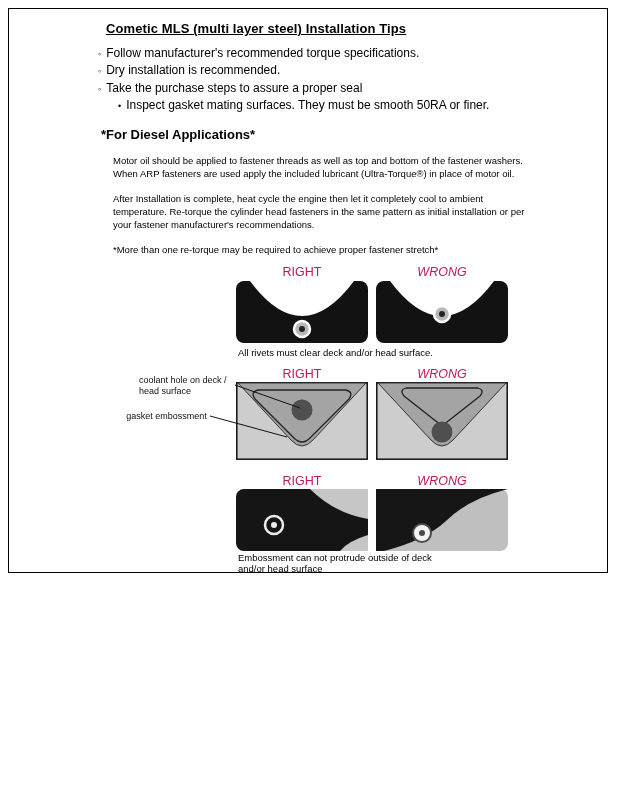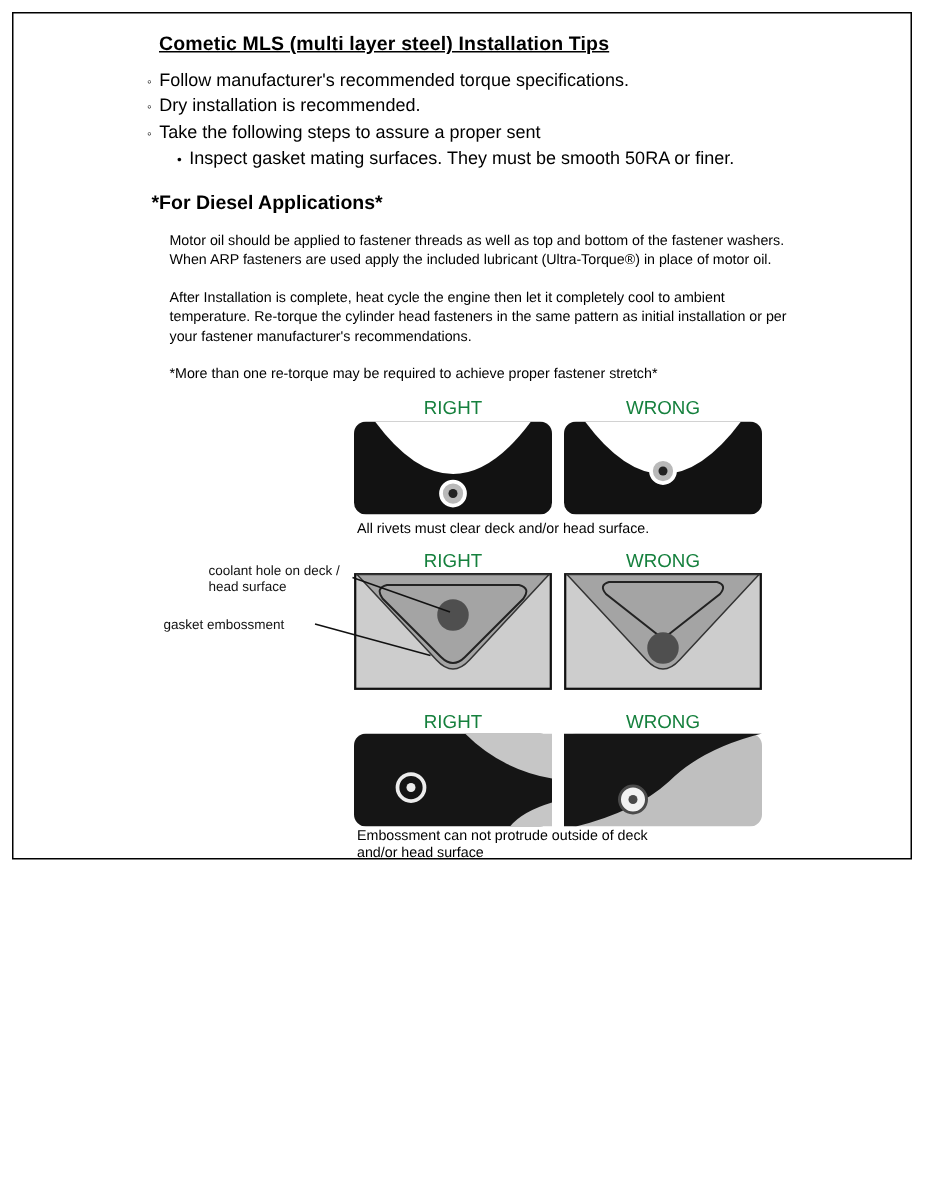--- a/index.html
+++ b/index.html
@@ -20,47 +20,47 @@
   }
   .b1, .b2 { font-size:12px; line-height:1.45; }
   .b1::before { content:"\25E6"; margin-right:5px; font-size:9px; }
   .b2 { margin-left:20px; }
   .b2::before { content:"\2022"; margin-right:5px; font-size:9px; }
   .diesel-heading { font-size:13px; font-weight:bold; margin:12px 0 7px 3px; }
   .para { font-size:9.5px; line-height:1.38; width:424px; margin:12px 0 9px 15px; }
   
   .diag-section { position:relative; height:316px; margin-top:4px; }
   .diag-section > div, .diag-section > svg { position:absolute; }
-  .col-hdr { width:132px; text-align:center; font-size:12.5px; color:#15803d; }
-  .hdr-r { left:227px; } .hdr-w { left:367px; }
+  .col-hdr { width:132px; text-align:center; font-size:12.5px; color:#be185d; }
+  .hdr-r { left:227px; } .hdr-w { left:367px;font-style:italic; }
   .img { width:132px; }
   .img-r { left:227px; } .img-w { left:367px; }
   .caption { left:229px; font-size:9.5px; line-height:1.15; }
   .side-label { font-size:9px; line-height:1.2; color:#111; }
   .lbl-coolant { left:130px; top:110px; width:100px; }
-  .lbl-emboss  { left:100px; top:146px; width:95px; }
+  .lbl-emboss  { left:110px; top:146px; width:95px;text-align:center; }
   .connectors { left:0; top:0; pointer-events:none; }
   
   .warranty { margin:24px 0 0 99px; width:408px; }
   .warranty-heading { font-size:6.5px; font-weight:bold; margin:0 0 4px 0; }
   .wpara { font-size:5.8px; line-height:1.28; margin:0 0 4px 0; }
   .wpara.tight { margin:0; }
   
   .code { position:absolute; left:381px; top:752px; font-size:11.5px; letter-spacing:0.2px; }
 </style>
 </head>
 <body>
 
 <div class="frame">
 
   <div class="doc-top">
     <h1 class="title">Cometic MLS (multi layer steel) Installation Tips</h1>
     <div class="b1">Follow manufacturer's recommended torque specifications.</div>
     <div class="b1">Dry installation is recommended.</div>
-    <div class="b1">Take the following steps to assure a proper sent</div>
+    <div class="b1">Take the purchase steps to assure a proper seal</div>
     <div class="b2">Inspect gasket mating surfaces.  They must be smooth 50RA or finer.</div>
 
     <div class="diesel-heading">*For Diesel Applications*</div>
     <div class="para">Motor oil should be applied to fastener threads as well as top and bottom of the fastener washers. When ARP fasteners are used apply the included lubricant (Ultra-Torque®) in place of motor oil.</div>
     <div class="para">After Installation is complete, heat cycle the engine then let it completely cool to ambient temperature. Re-torque the cylinder head fasteners in the same pattern as initial installation or per your fastener manufacturer's recommendations.</div>
     <div class="para">*More than one re-torque may be required to achieve proper fastener stretch*</div>
   </div>
 
   <div class="diag-section">
 

